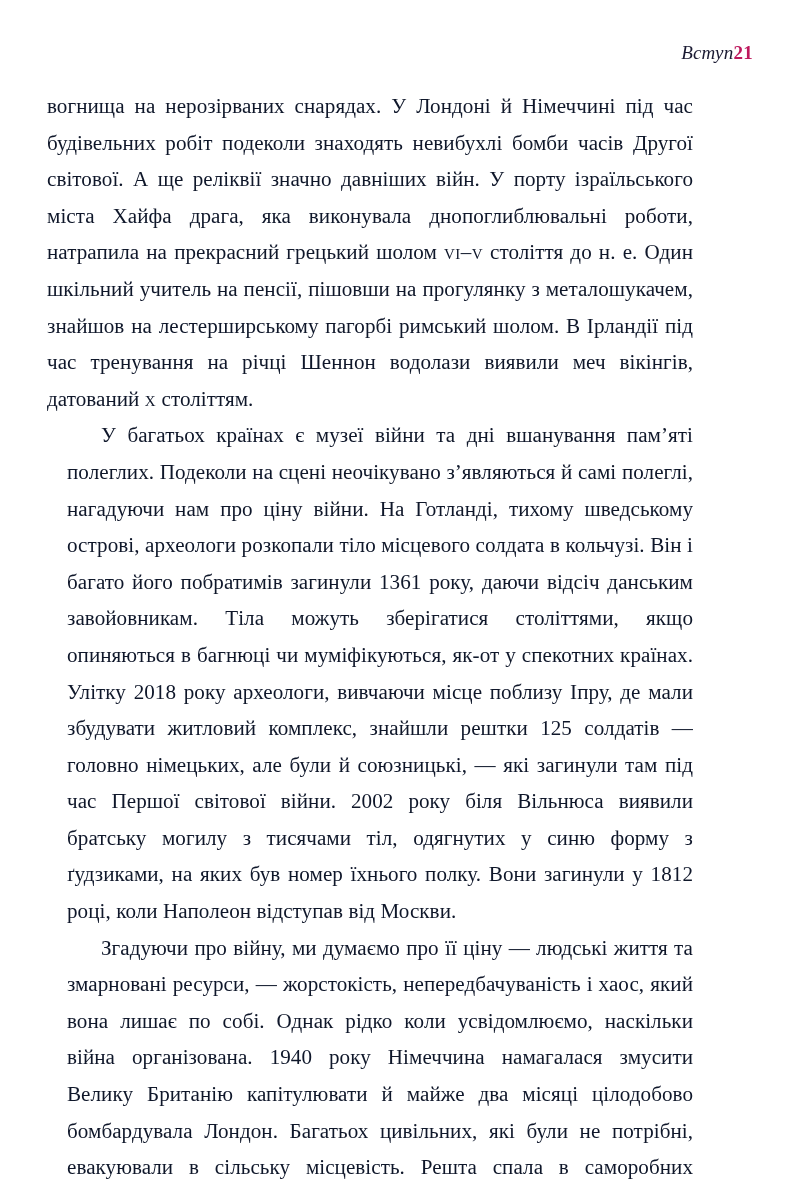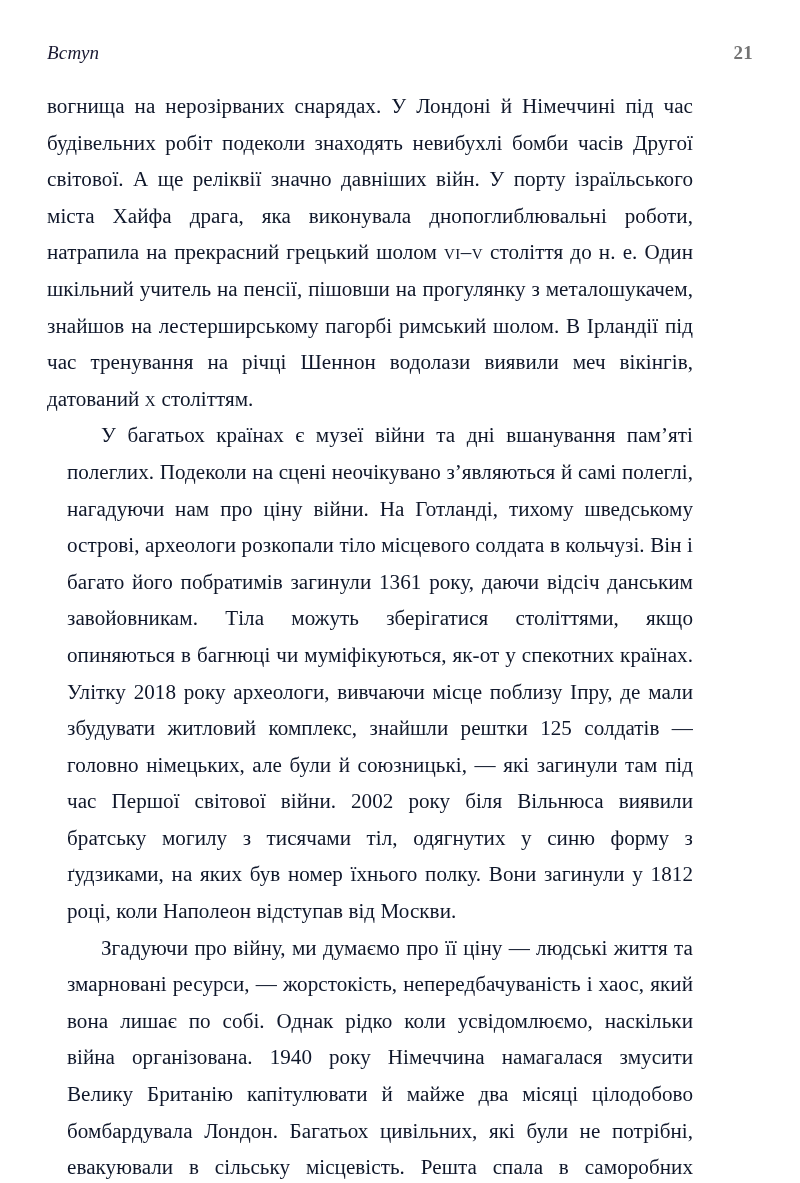--- a/index.html
+++ b/index.html
@@ -21,33 +21,33 @@
 
   
   .running-head {
     position: absolute;
     top: 42px;
     left: 47px;
     right: 47px;
     height: 26px;
     display: flex;
     align-items: baseline;
-    justify-content: space-between;
+    justify-content: flex-end;
   }
   .running-head-title {
     font-style: italic;
     font-size: 19px;
     letter-spacing: 0.2px;
     color: #1b1b33;
     white-space: nowrap;
   }
   .running-head-folio {
     font-size: 19px;
     font-weight: 700;
-    color: #737373;
+    color: #be185d;
     letter-spacing: 0.3px;
   }
 
   
   .text-block {
     position: absolute;
     top: 88px;
     left: 47px;
     width: 646px;
   }

